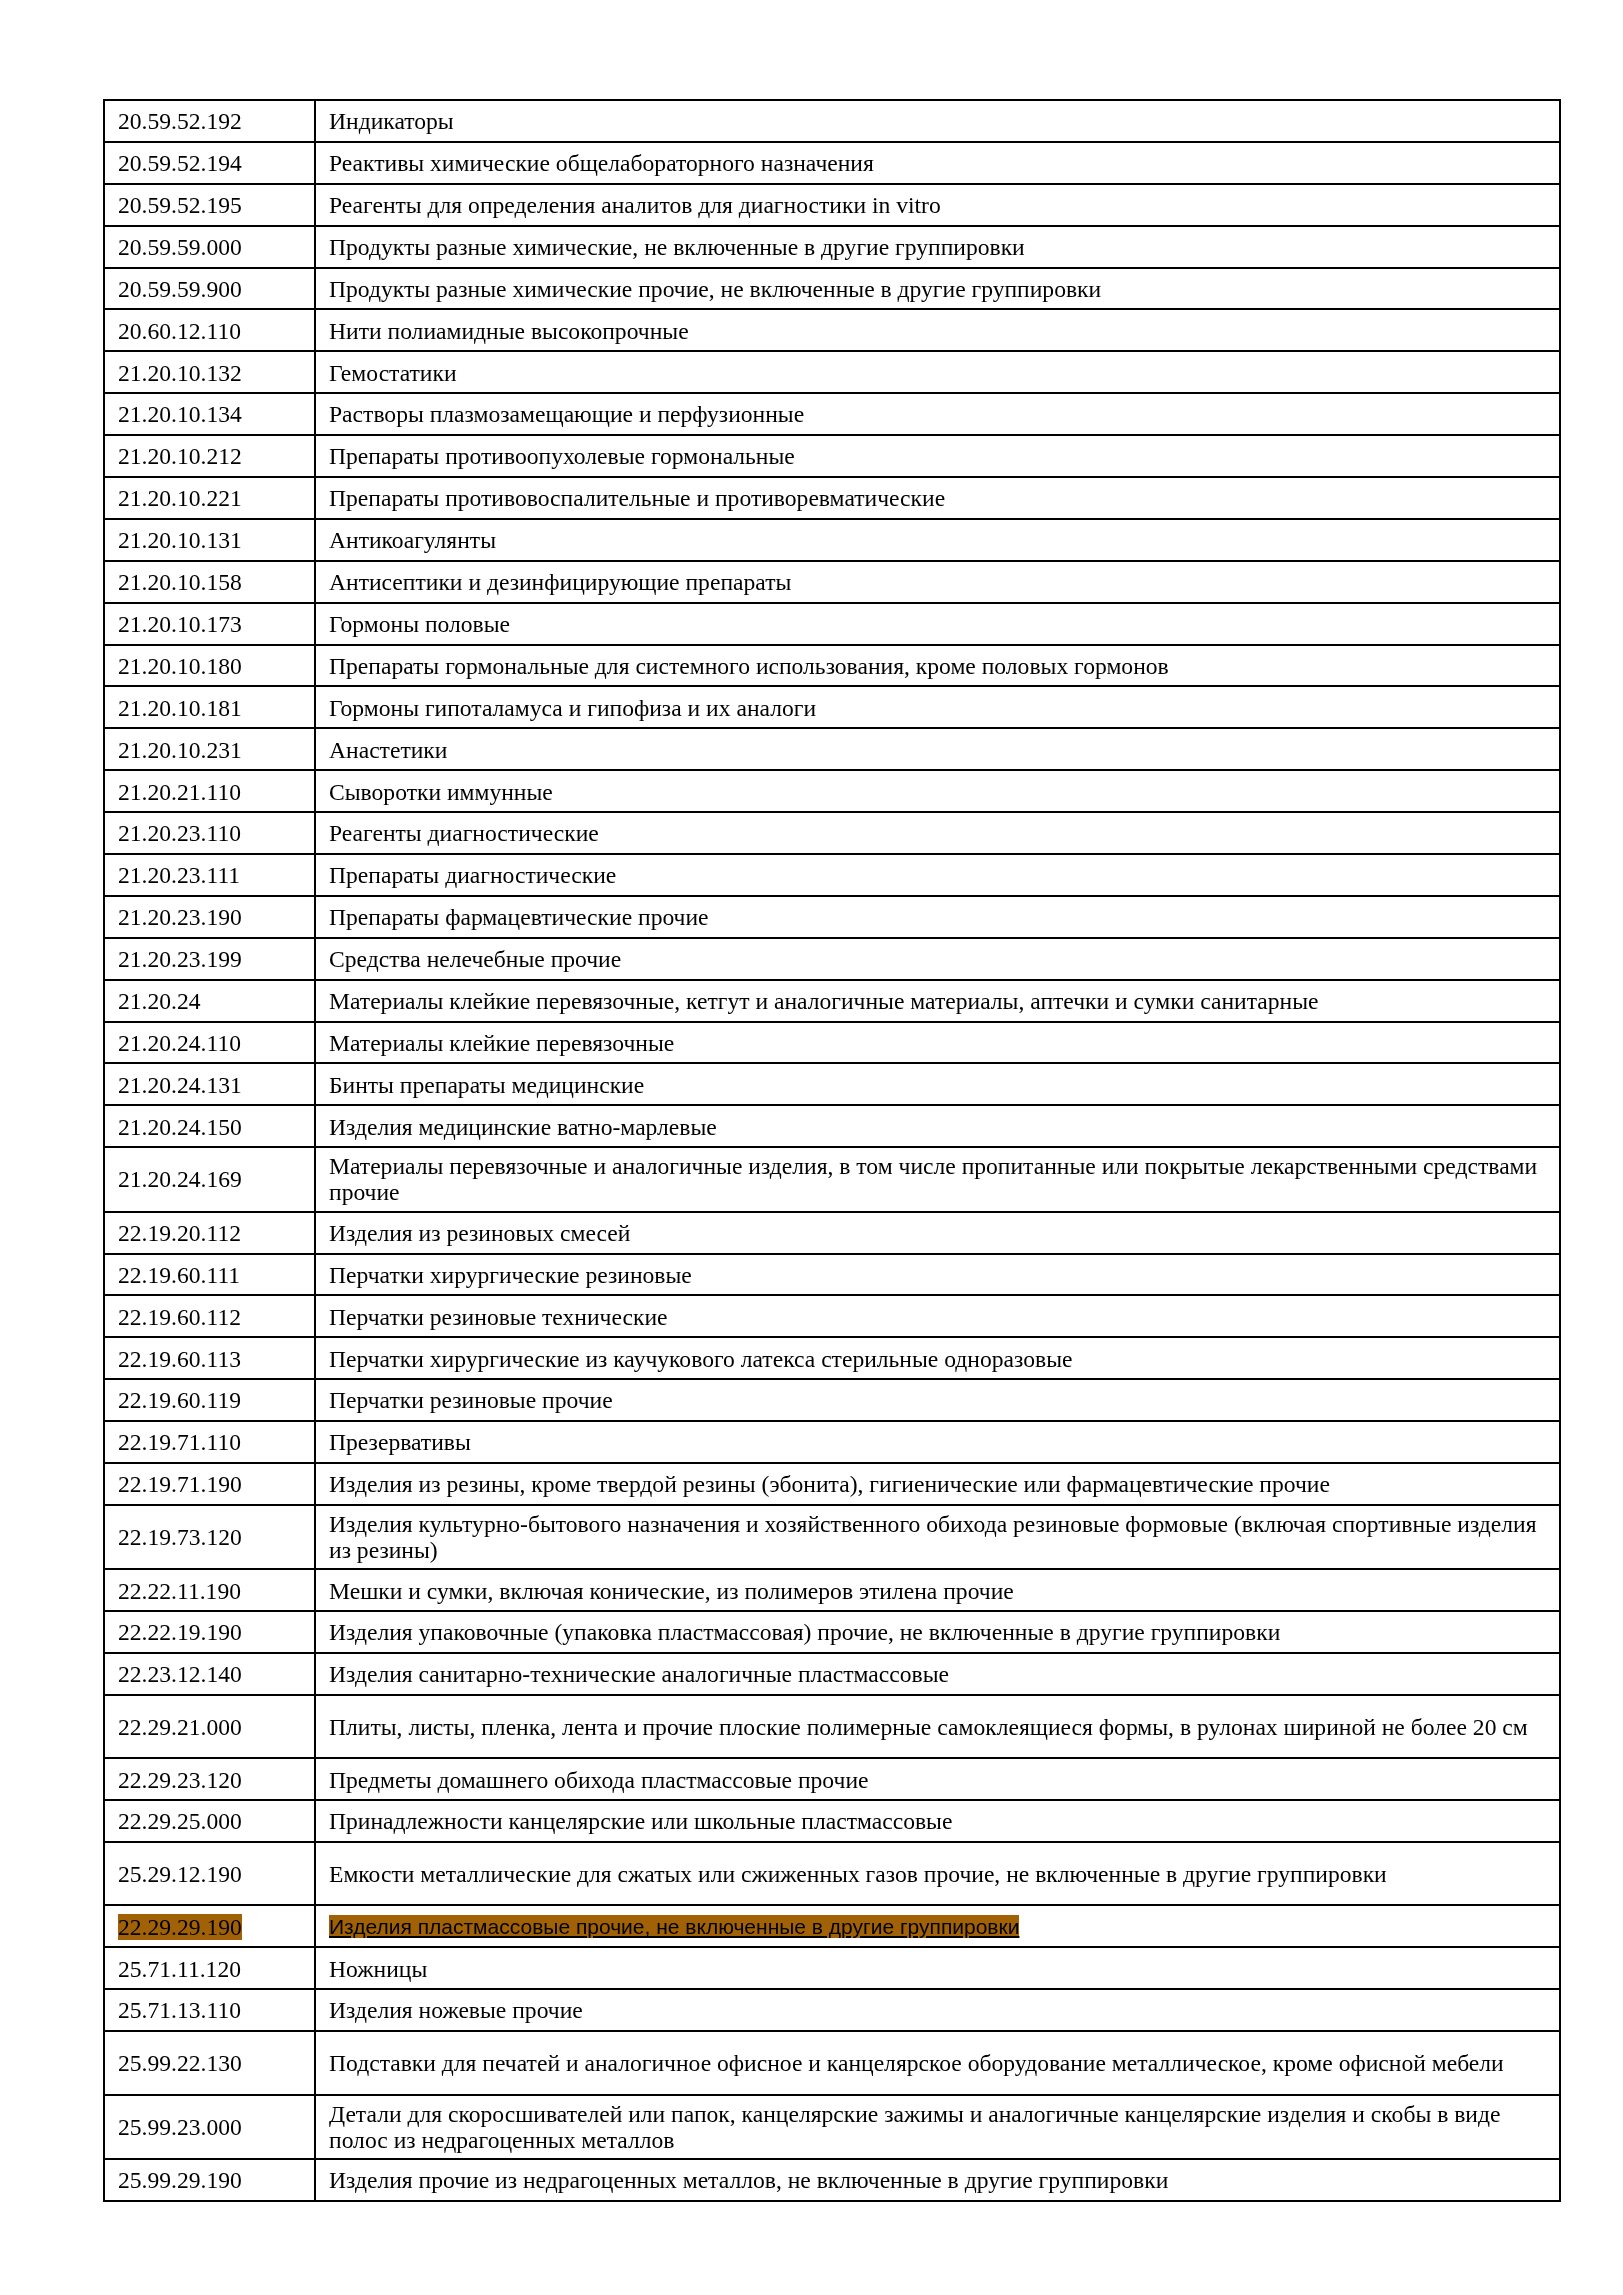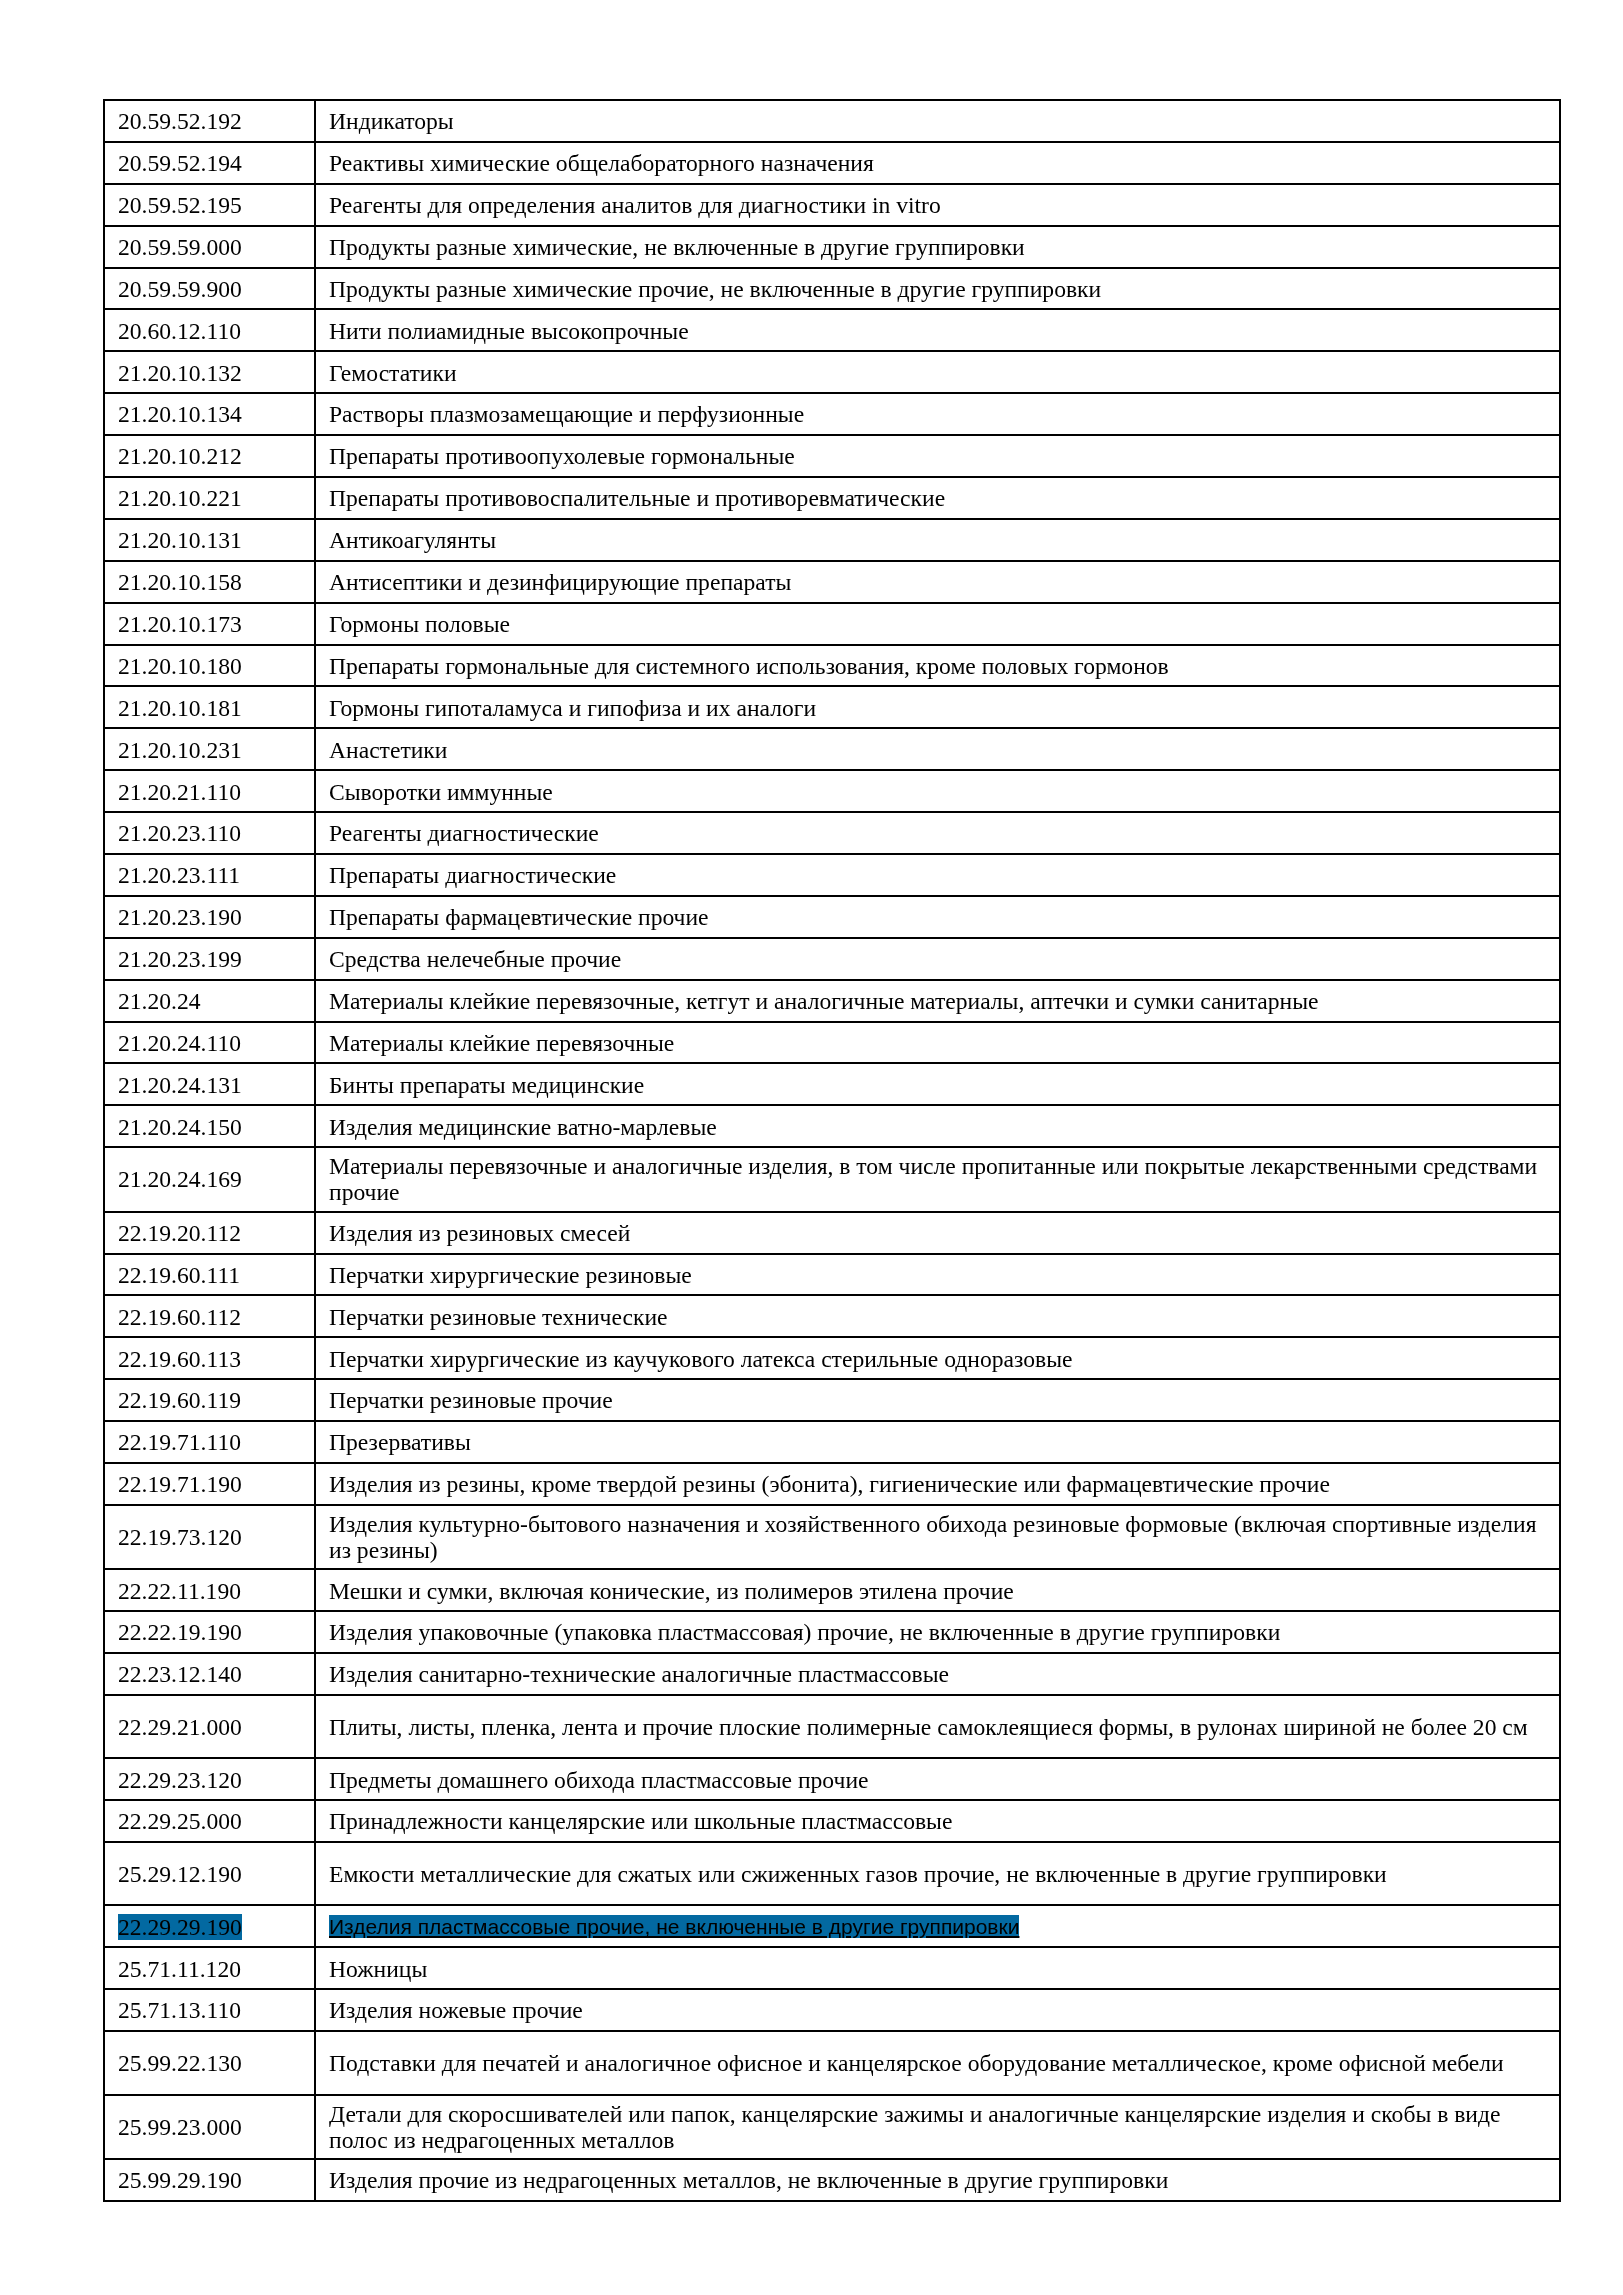--- a/index.html
+++ b/index.html
@@ -41,21 +41,21 @@
   table.okpd td.desc {
     padding-right: 15.7px;
     margin-left: 13px;
   }
   table.okpd tr.two-line td {
     height: 51px;
     padding-top: 5.2px;
     padding-bottom: 5.2px;
   }
   .hl {
-    background: #0369a1;
+    background: #a16207;
   }
   .sans {
     font-family: "Liberation Sans", "DejaVu Sans", sans-serif;
     font-size: 21px;
     text-decoration: underline;
   }
 </style>
 </head>
 <body>
 

